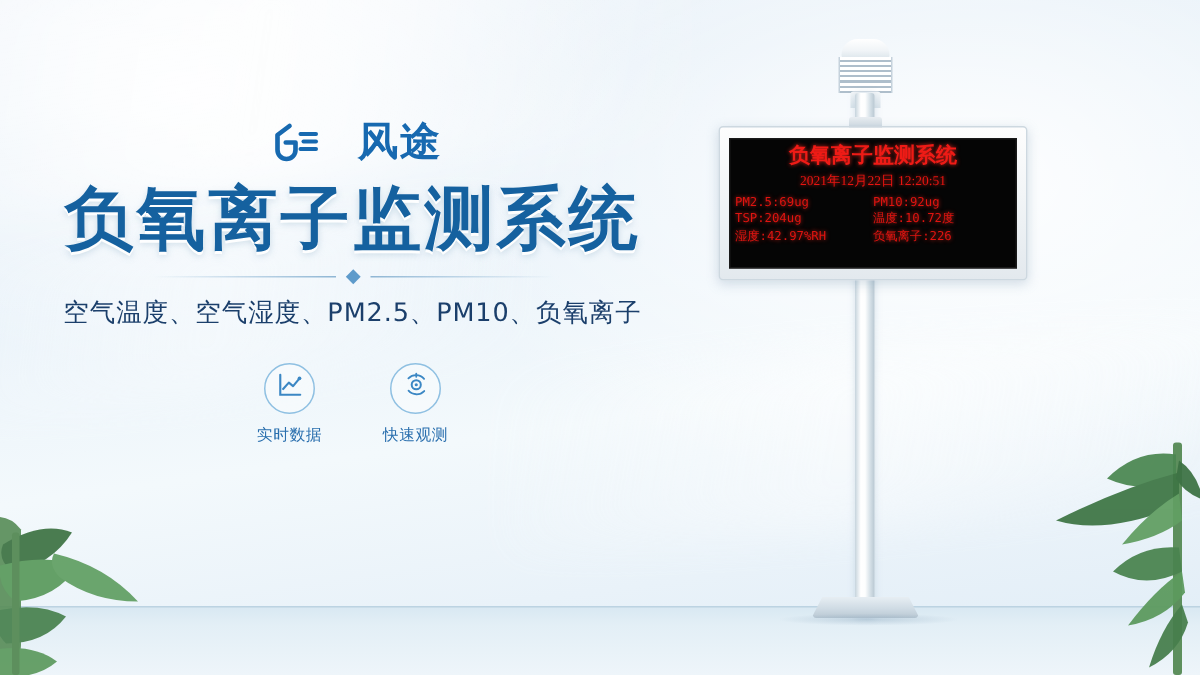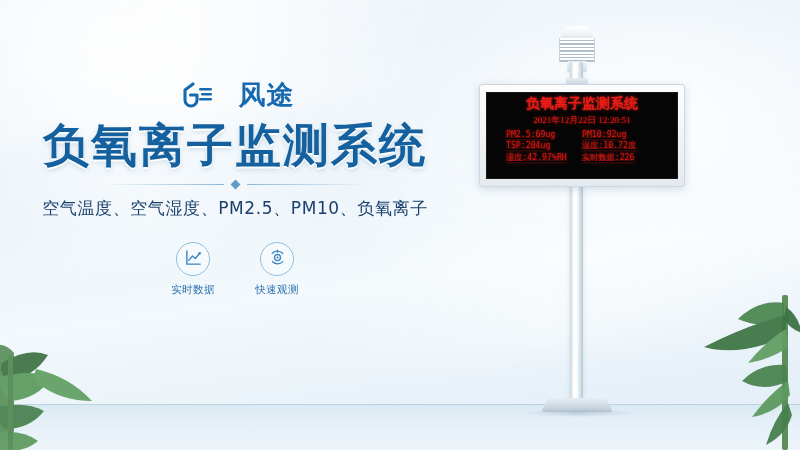--- a/index.html
+++ b/index.html
@@ -160,21 +160,21 @@
   }
   .led-datetime {
     text-align:center;
     color:#e81410;
     font-size:9px;
     letter-spacing:0px;
     margin-top:1px;
     text-shadow:0 0 3px rgba(255,40,30,0.8);
     font-family:Liberation Serif, serif;
   }
-  .led-rows { margin-top:2px; padding:0 19px;text-decoration:underline; }
+  .led-rows { margin-top:2px; padding:0 3px; }
   .led-row { display:flex; margin-top:1px; }
   .led-cell {
     color:#e01410;
     font-size:8.2px;
     text-shadow:0 0 3px rgba(255,40,30,0.75);
     font-family:"DejaVu Sans Mono","Liberation Mono",monospace;
     white-space:nowrap;
   }
   .led-cell.c1 { width:50%; }
   .led-cell.c2 { width:50%; }
@@ -273,21 +273,21 @@
           <div class="led-row">
             <span class="led-cell c1">PM2.5:69ug</span>
             <span class="led-cell c2">PM10:92ug</span>
           </div>
           <div class="led-row">
             <span class="led-cell c1">TSP:204ug</span>
             <span class="led-cell c2">温度:10.72度</span>
           </div>
           <div class="led-row">
             <span class="led-cell c1">湿度:42.97%RH</span>
-            <span class="led-cell c2">实时数据:226</span>
+            <span class="led-cell c2">负氧离子:226</span>
           </div>
         </div>
       </div>
     </div>
   </div>
 
   <div class="foliage" style="left:0;top:325px;width:130px;height:125px;">
     <svg width="130" height="125" viewBox="0 0 130 125">
       <g fill="#4e8a54" opacity="0.93">
         <path d="M-5 370 L-5 40 Q6 38 14 48 L14 125 Z" fill="#5b8f5b" transform="translate(0,-20)"></path>

